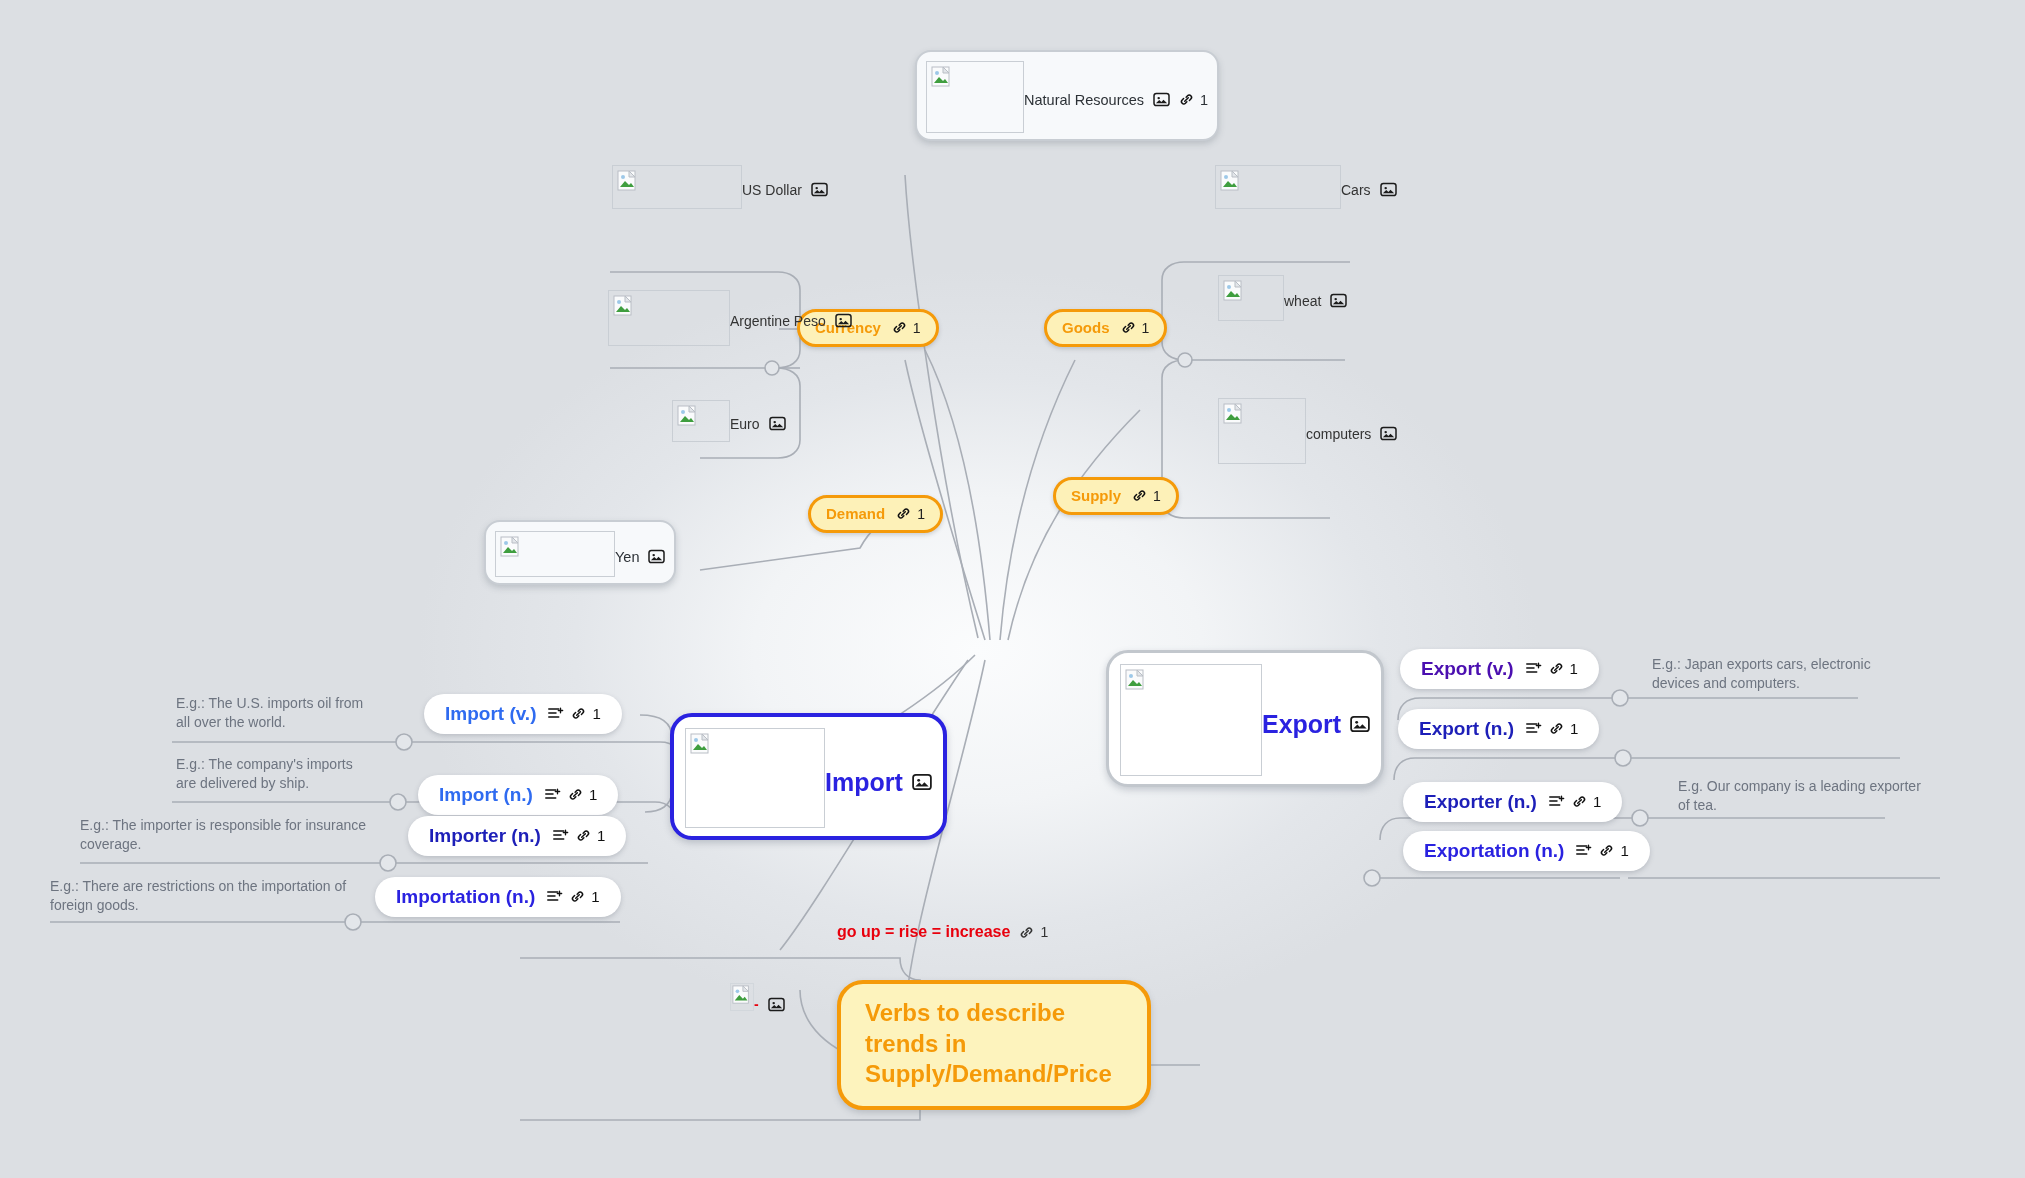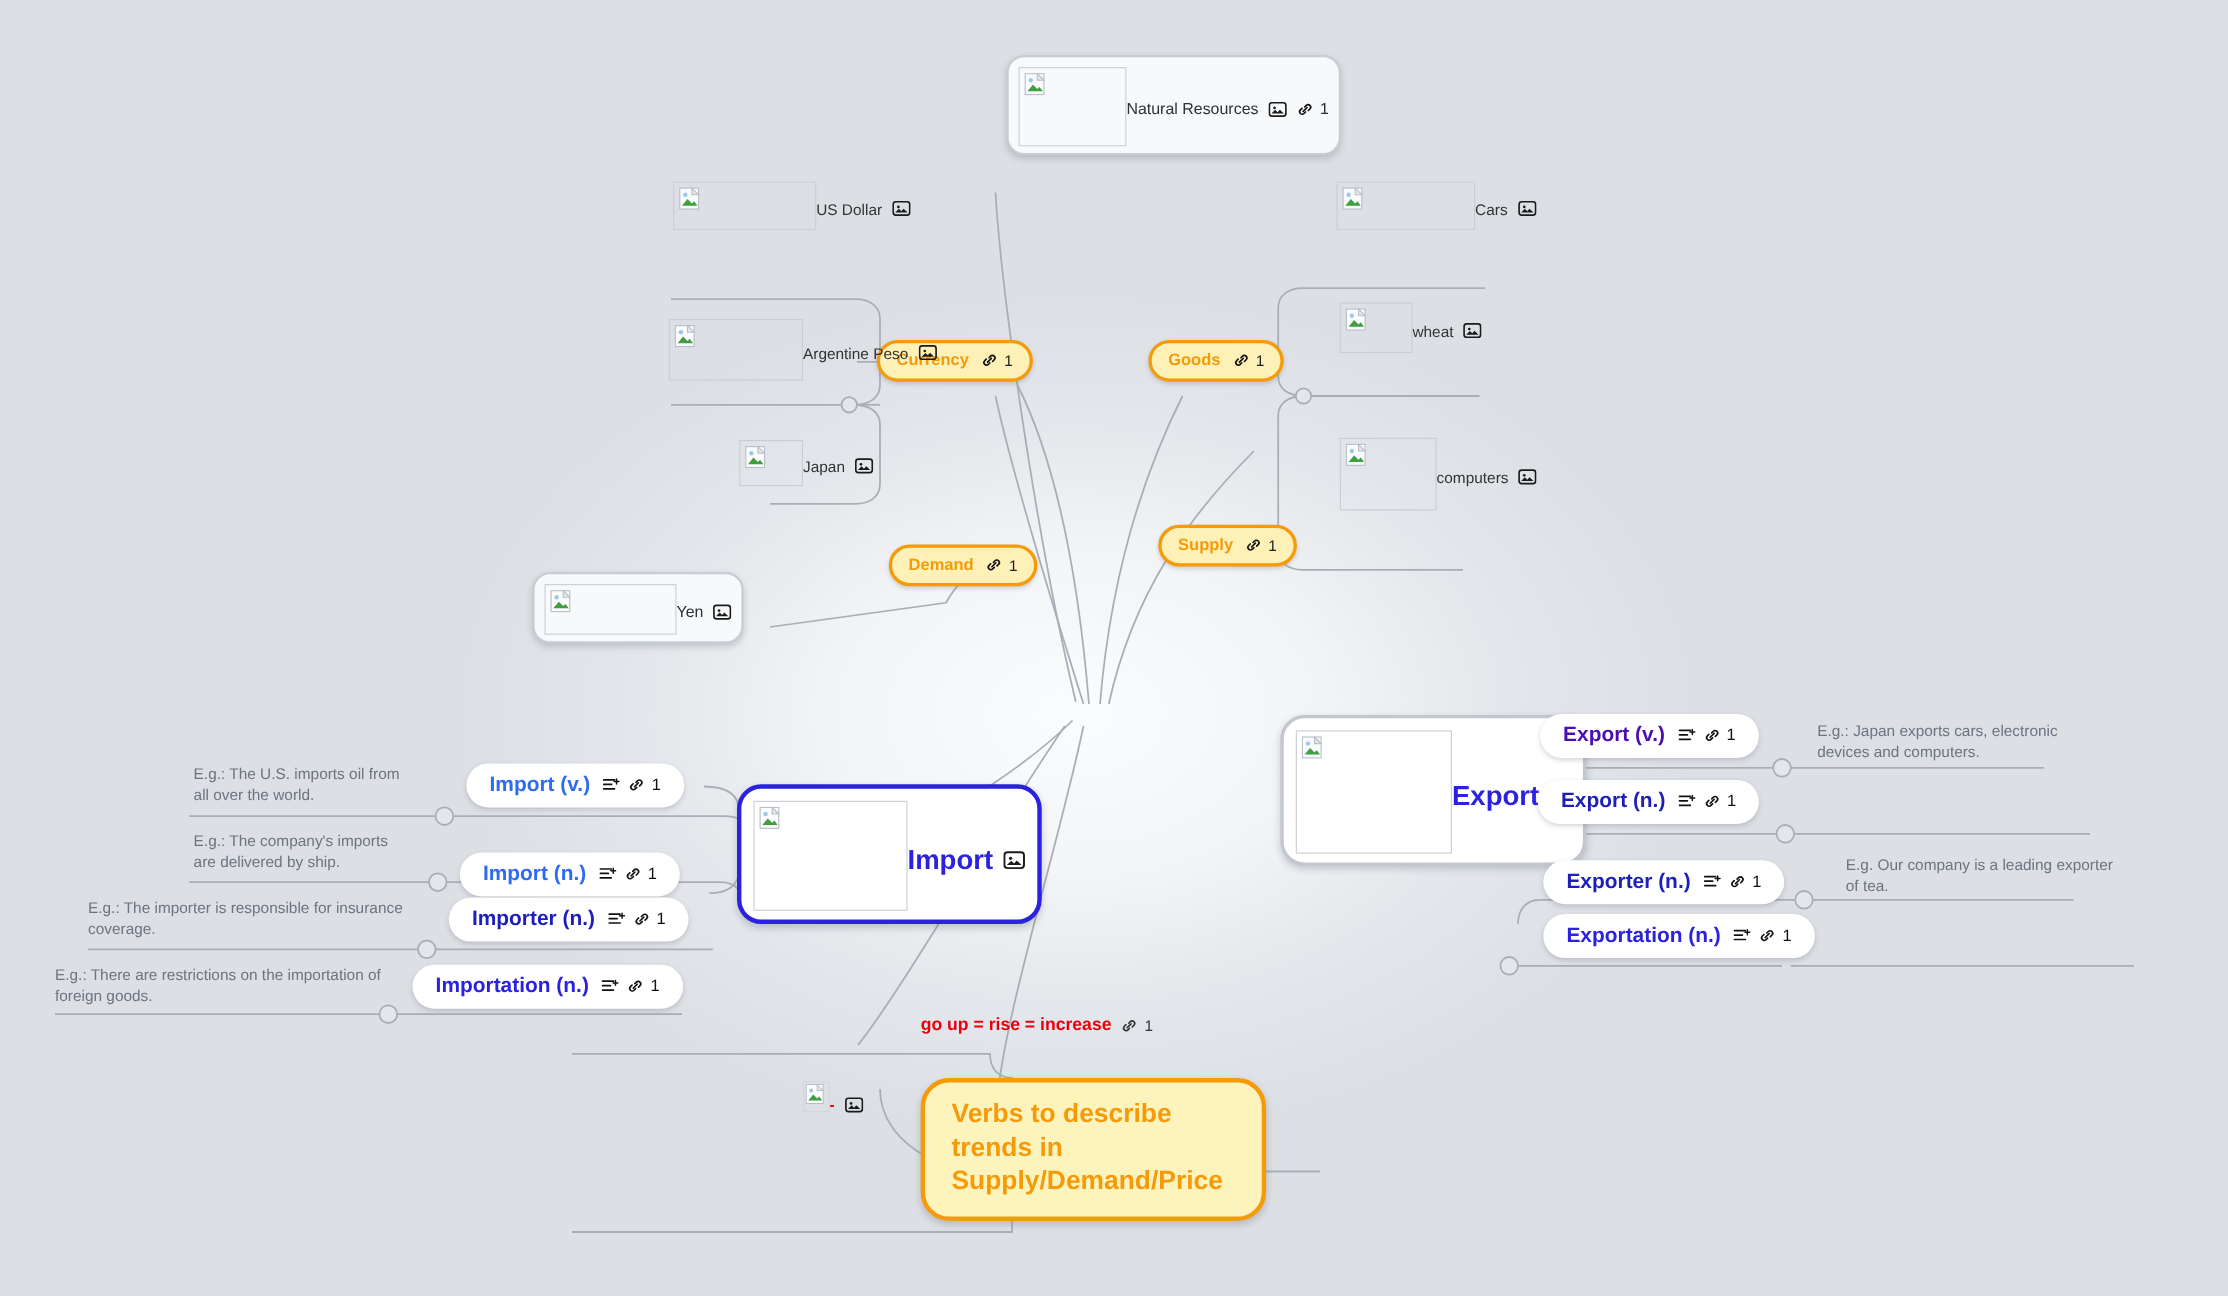--- a/index.html
+++ b/index.html
@@ -342,21 +342,21 @@
     <div class="imgcard plain">
       <div class="thumb" style="width:58px;height:42px;">
         <svg class="brokenimg" viewBox="0 0 22 22">
             <rect x="1" y="1" width="17" height="19" fill="#fafbfc" stroke="#b9bec5"></rect>
             <path d="M12 1 18 7 12 7Z" fill="#e3e6ea" stroke="#b9bec5"></path>
             <path d="M3 17 8 11 12 15 14 13 17 17Z" fill="#3f9e3f"></path>
             <circle cx="6" cy="7" r="2" fill="#9dc8e8"></circle>
           </svg>
       </div>
       <div class="caprow">
-        <span class="cap">Japan</span>
+        <span class="cap">Euro</span>
         <span class="icon">
           <svg width="17" height="15" viewBox="0 0 18 16">
               <rect x="1" y="1.5" width="16" height="13" rx="2.5" fill="none" stroke="#1b1b1b" stroke-width="1.6"></rect>
               <circle cx="6" cy="6.5" r="1.3" fill="#1b1b1b"></circle>
               <path d="M3 12l3.6-3.6 2.3 2.3 2.2-2.4 3.9 3.7z" fill="#1b1b1b"></path>
             </svg>
         </span>
       </div>
     </div>
   </div>
@@ -469,21 +469,21 @@
           <svg width="20" height="18" viewBox="0 0 18 16">
               <rect x="1" y="1.5" width="16" height="13" rx="2.5" fill="none" stroke="#1b1b1b" stroke-width="1.6"></rect>
               <circle cx="6" cy="6.5" r="1.3" fill="#1b1b1b"></circle>
               <path d="M3 12l3.6-3.6 2.3 2.3 2.2-2.4 3.9 3.7z" fill="#1b1b1b"></path>
             </svg>
         </span>
       </div>
     </div>
   </div>
 
-  <div class="node" style="left:1164px; top:650px;">
+  <div class="node" style="left:1106px; top:650px;">
     <div class="imgcard framed-gray">
       <div class="thumb" style="width:142px;height:112px;">
         <svg class="brokenimg" viewBox="0 0 22 22">
             <rect x="1" y="1" width="17" height="19" fill="#fafbfc" stroke="#b9bec5"></rect>
             <path d="M12 1 18 7 12 7Z" fill="#e3e6ea" stroke="#b9bec5"></path>
             <path d="M3 17 8 11 12 15 14 13 17 17Z" fill="#3f9e3f"></path>
             <circle cx="6" cy="7" r="2" fill="#9dc8e8"></circle>
           </svg>
       </div>
       <div class="caprow" style="margin-top:8px;">

